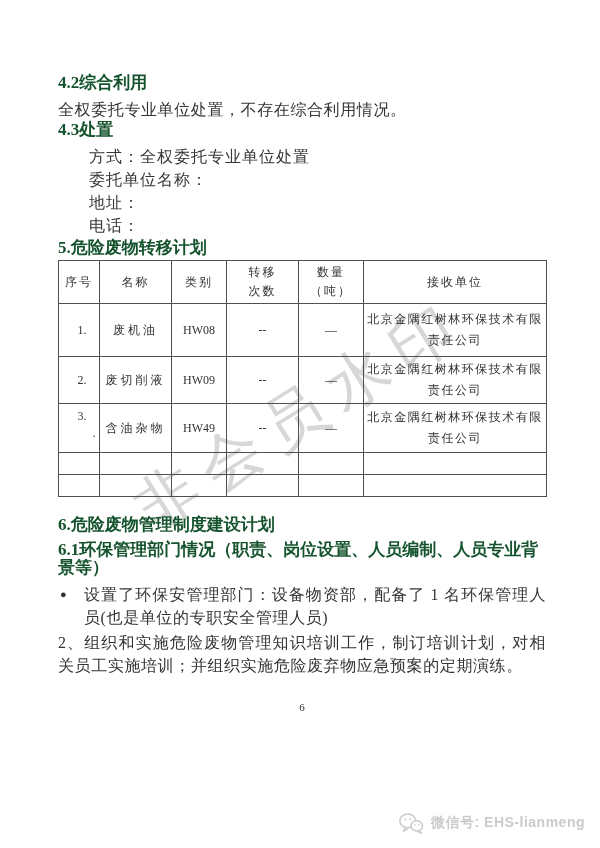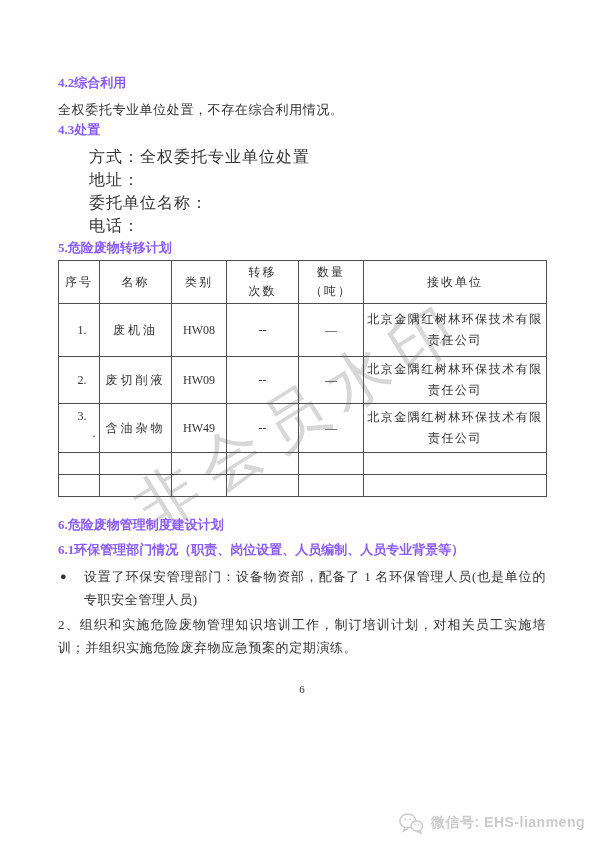--- a/index.html
+++ b/index.html
@@ -32,22 +32,22 @@
   }
 
   
   .content {
     position: relative;
     z-index: 1;
     padding: 74px 54px 0 58px;
     color: #353535;
   }
 
-  .hd { font-size: 13px; font-weight: bold; color: #8b5cf6; line-height: 18px; }
-  .para { font-size: 13px; line-height: 23px; letter-spacing: 0.6px; text-align: justify; }
+  .hd { font-size: 17px; font-weight: bold; color: #14532d; line-height: 18px; }
+  .para { font-size: 16px; line-height: 23px; letter-spacing: 0.6px; text-align: justify; }
 
   .h42 { margin-top: 0; }
   .p42 { margin-top: 6px; }
   .h43 { }
   .s43 { margin-top: 6px; padding-left: 31px; }
   .s43 .line { font-size: 16px; line-height: 23px; letter-spacing: 1px; }
   .h5  { margin-top: 2px; }
 
   
   table.transfer {
@@ -146,22 +146,22 @@
   <div class="watermark">非会员水印</div>
 
   <div class="content">
 
     <div class="hd h42">4.2综合利用</div>
     <div class="para p42">全权委托专业单位处置，不存在综合利用情况。</div>
 
     <div class="hd h43">4.3处置</div>
     <div class="s43">
       <div class="line">方式：全权委托专业单位处置</div>
+      <div class="line">委托单位名称：</div>
       <div class="line">地址：</div>
-      <div class="line">委托单位名称：</div>
       <div class="line">电话：</div>
     </div>
 
     <div class="hd h5">5.危险废物转移计划</div>
 
     <table class="transfer">
       <colgroup>
         <col class="c-no">
           <col class="c-nm">
           <col class="c-cat">

